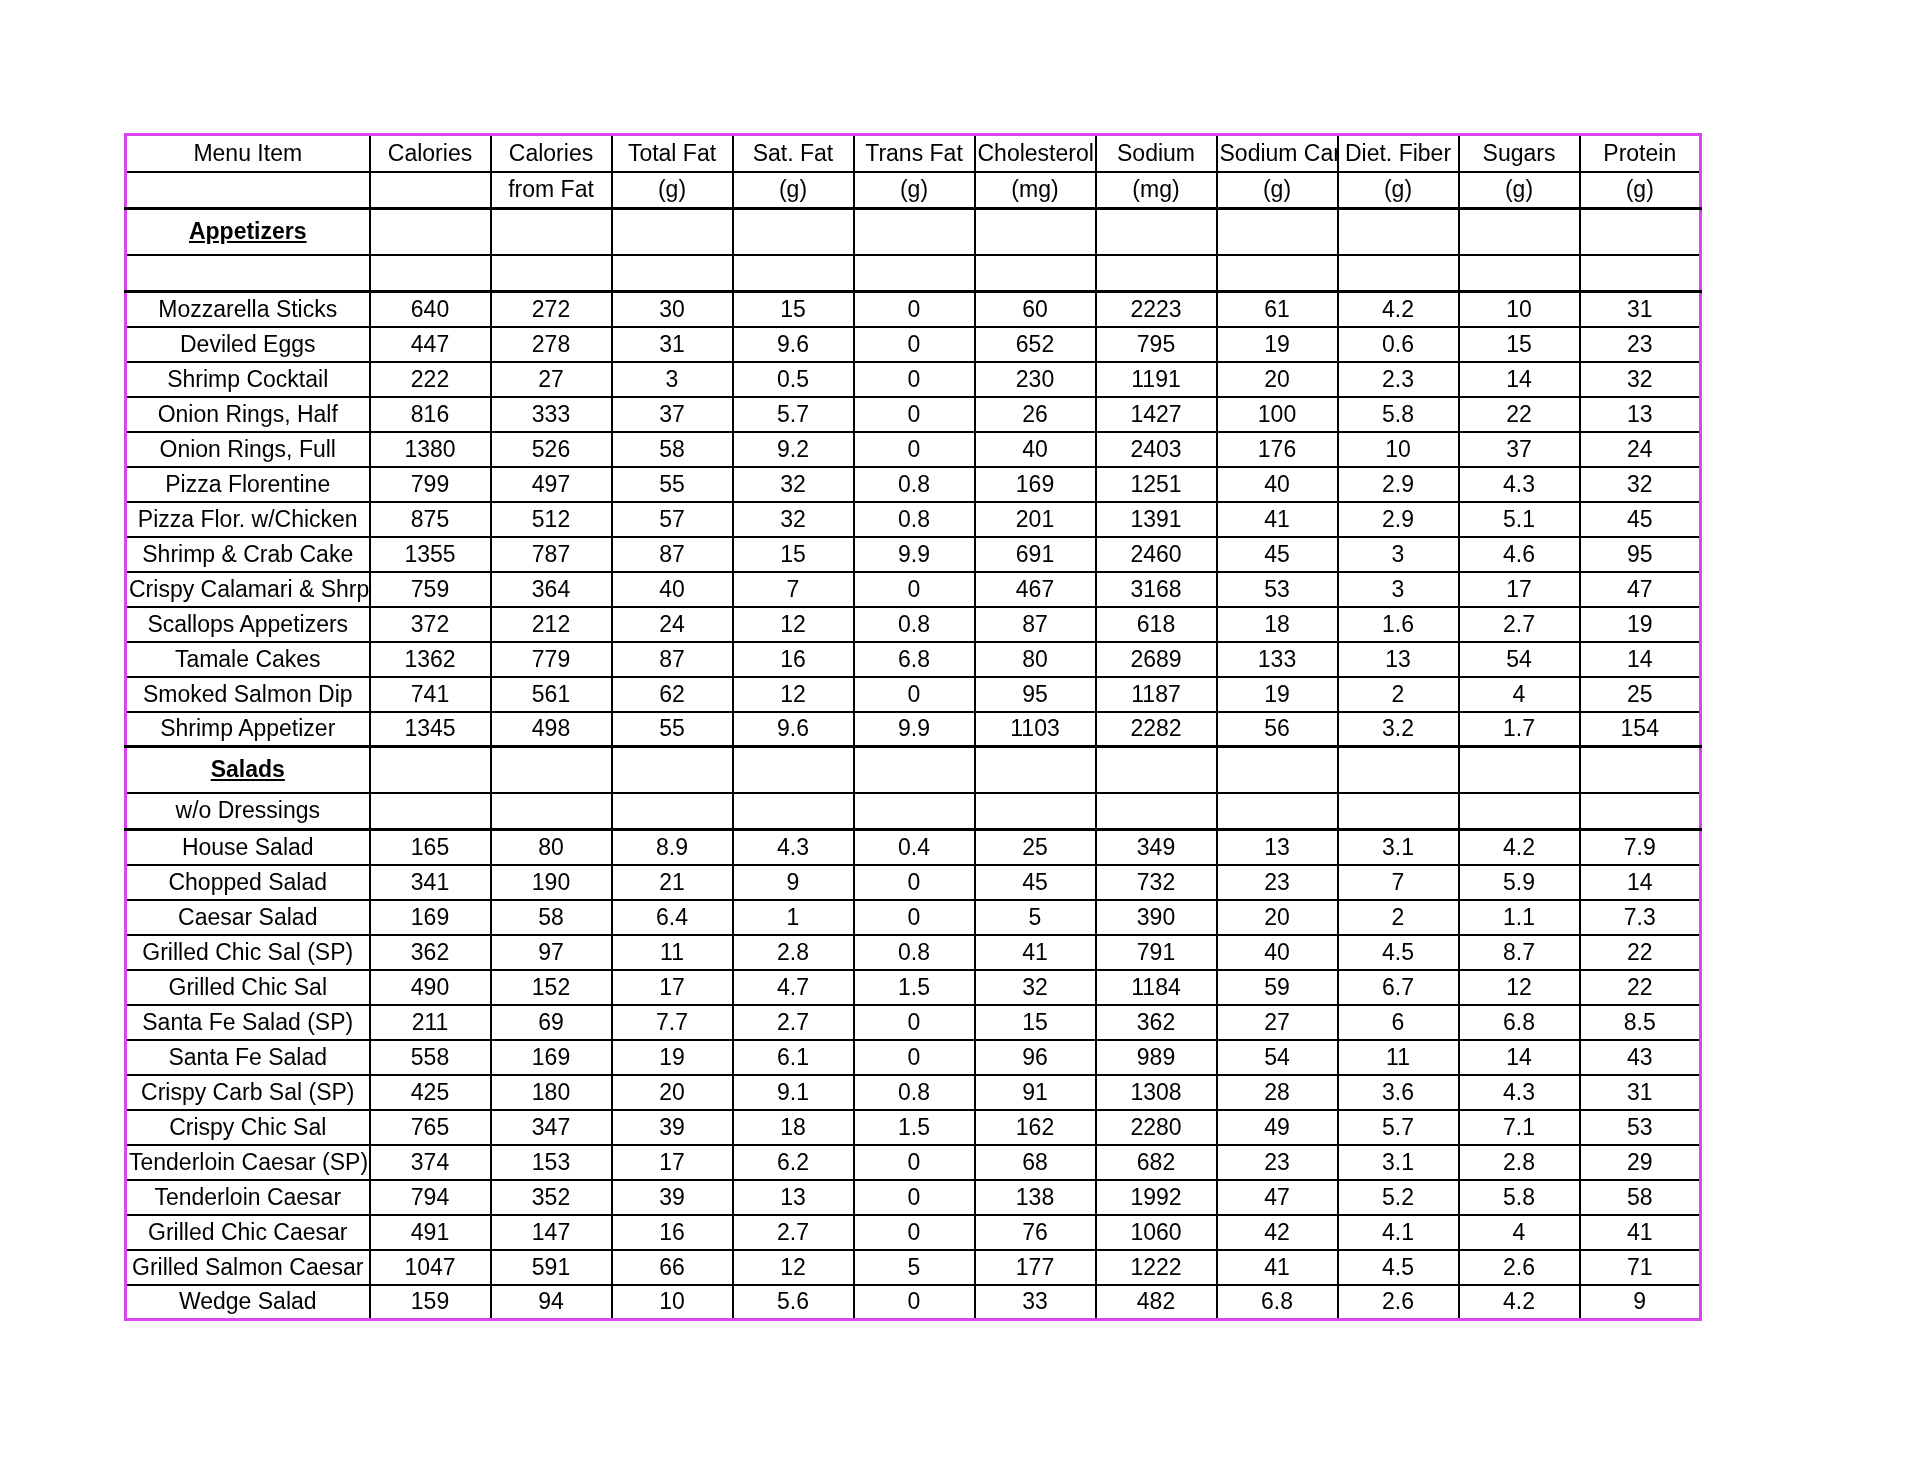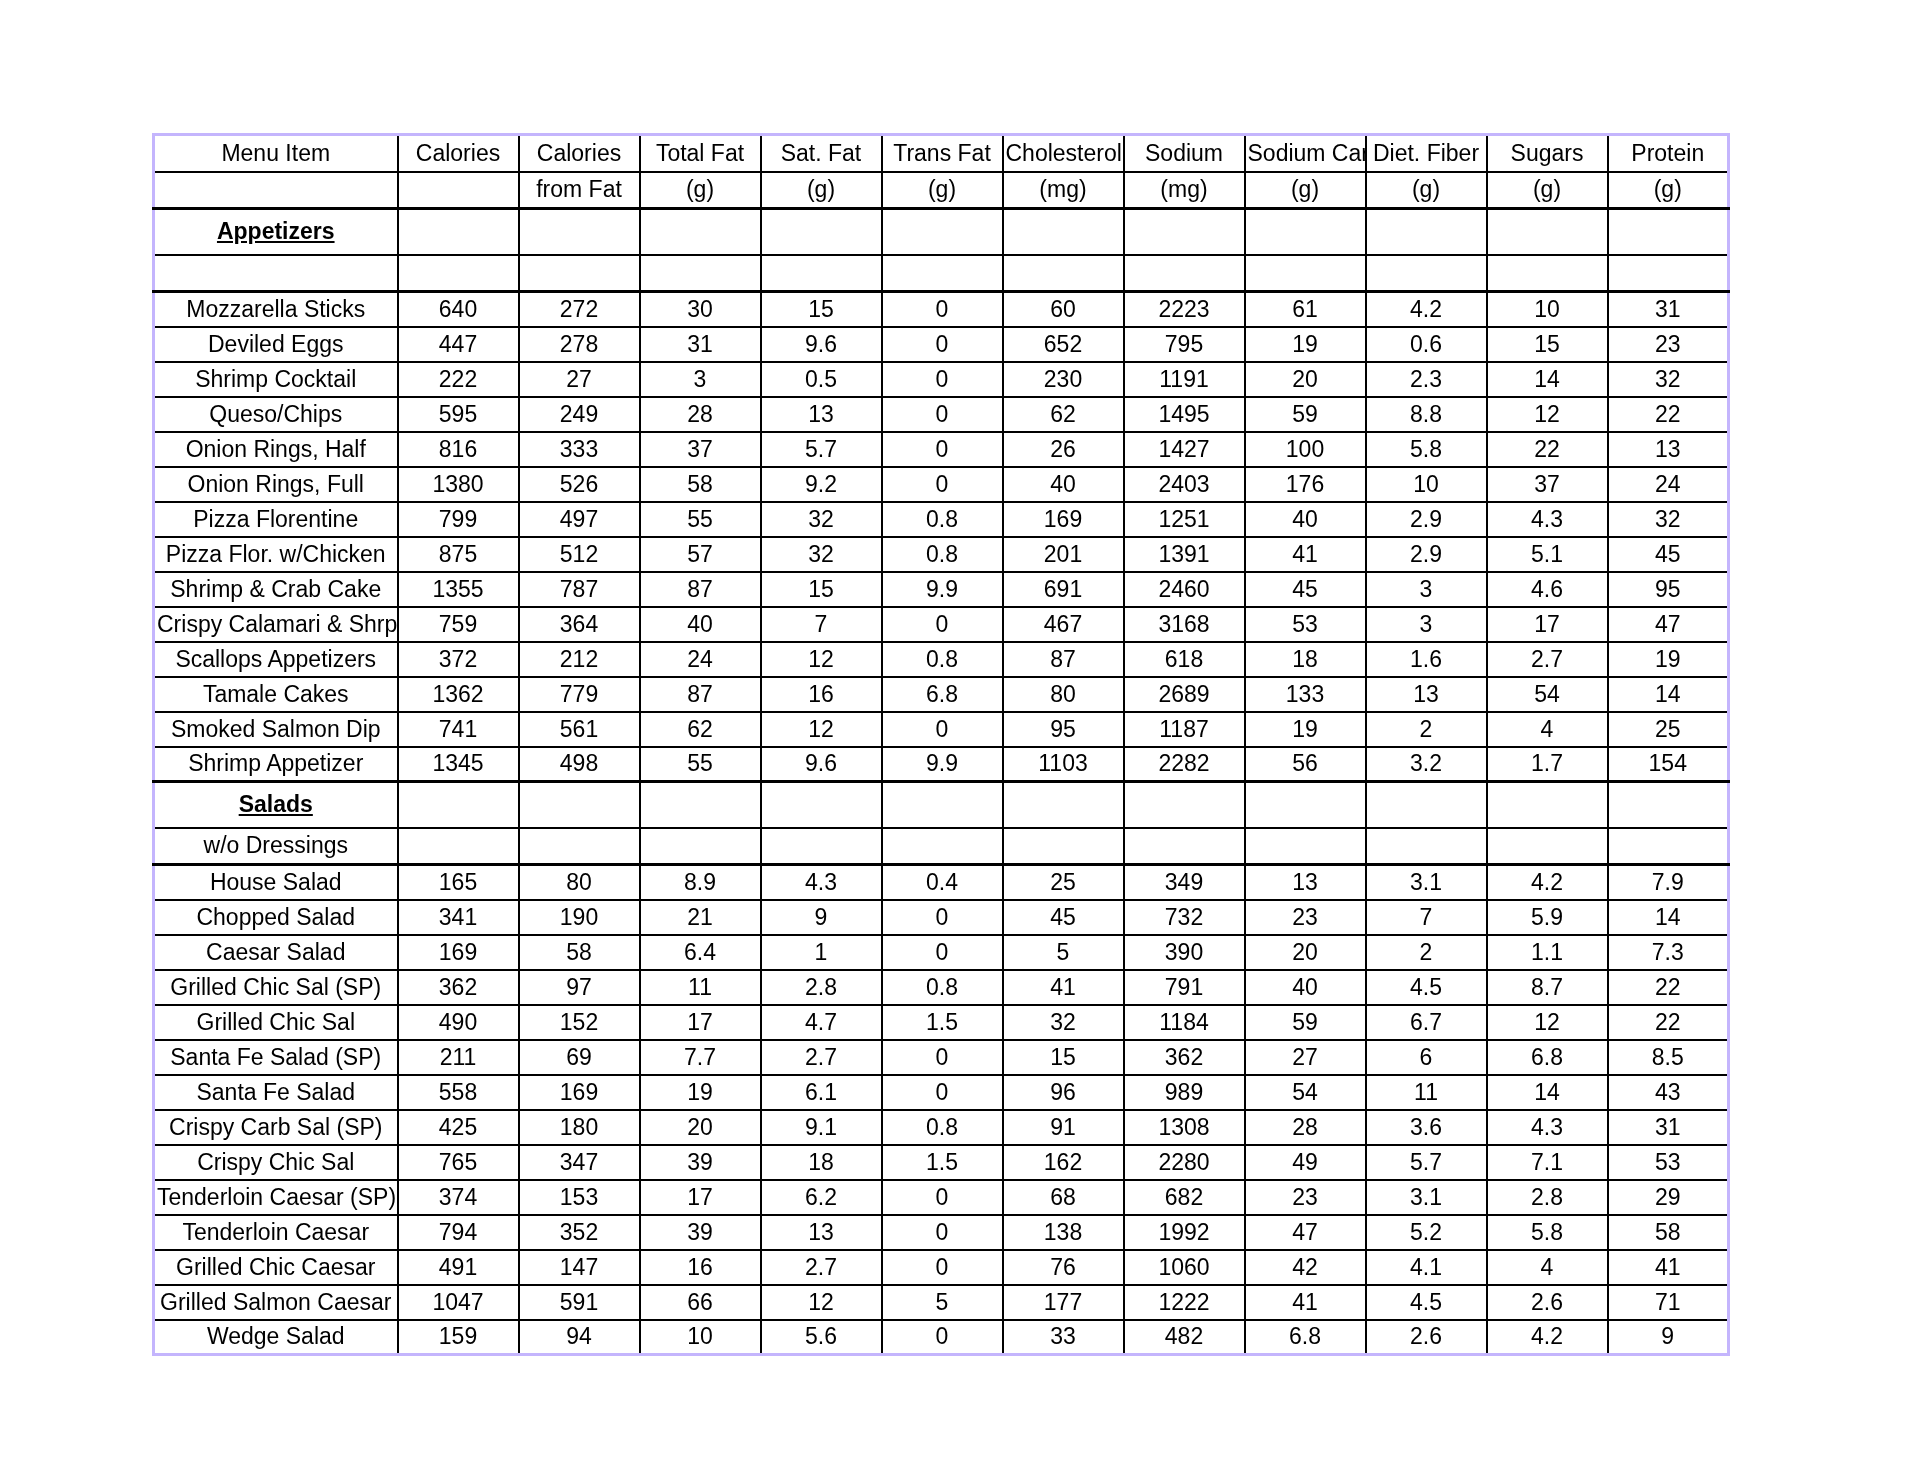--- a/index.html
+++ b/index.html
@@ -16,23 +16,22 @@
     background: #ffffff;
     overflow: hidden;
   }
   table.nutrition {
     position: absolute;
     left: 124px;
     top: 133px;
     border-collapse: collapse;
     table-layout: fixed;
     width: 1575px;
-    border: 3px solid #c4b5fd;
+    border: 3px solid #d946ef;
     font-size: 23px;
-    margin-left: 28px;
   }
   col.menu-col   { width: 244px; }
   col.data-col   { width: 121px; }
   td, th {
     border: 2px solid #000;
     text-align: center;
     vertical-align: middle;
     padding: 0 2px;
     font-weight: normal;
     white-space: nowrap;
@@ -163,34 +162,20 @@
           <td>0.5</td>
           <td>0</td>
           <td>230</td>
           <td>1191</td>
           <td>20</td>
           <td>2.3</td>
           <td>14</td>
           <td>32</td>
         </tr>
         <tr class="data-row">
-          <td>Queso/Chips</td>
-          <td>595</td>
-          <td>249</td>
-          <td>28</td>
-          <td>13</td>
-          <td>0</td>
-          <td>62</td>
-          <td>1495</td>
-          <td>59</td>
-          <td>8.8</td>
-          <td>12</td>
-          <td>22</td>
-        </tr>
-        <tr class="data-row">
           <td>Onion Rings, Half</td>
           <td>816</td>
           <td>333</td>
           <td>37</td>
           <td>5.7</td>
           <td>0</td>
           <td>26</td>
           <td>1427</td>
           <td>100</td>
           <td>5.8</td>

